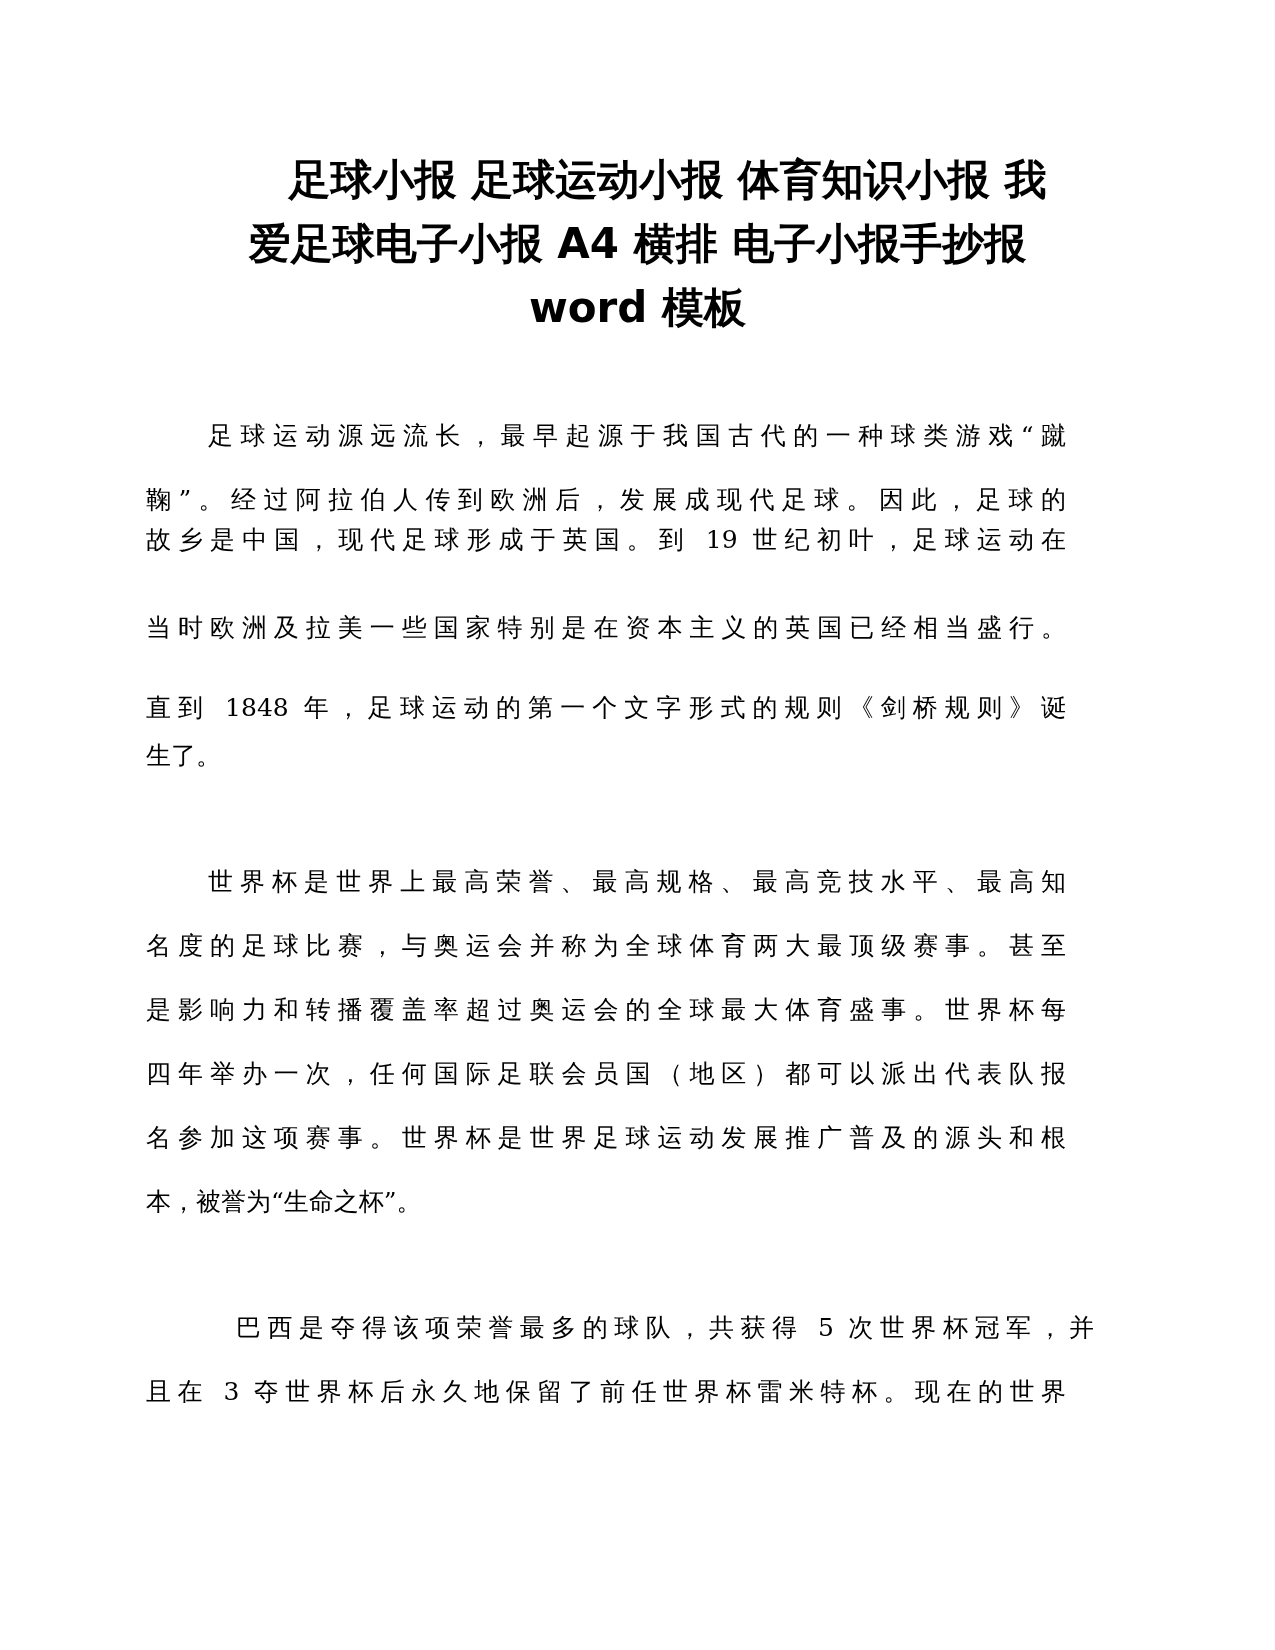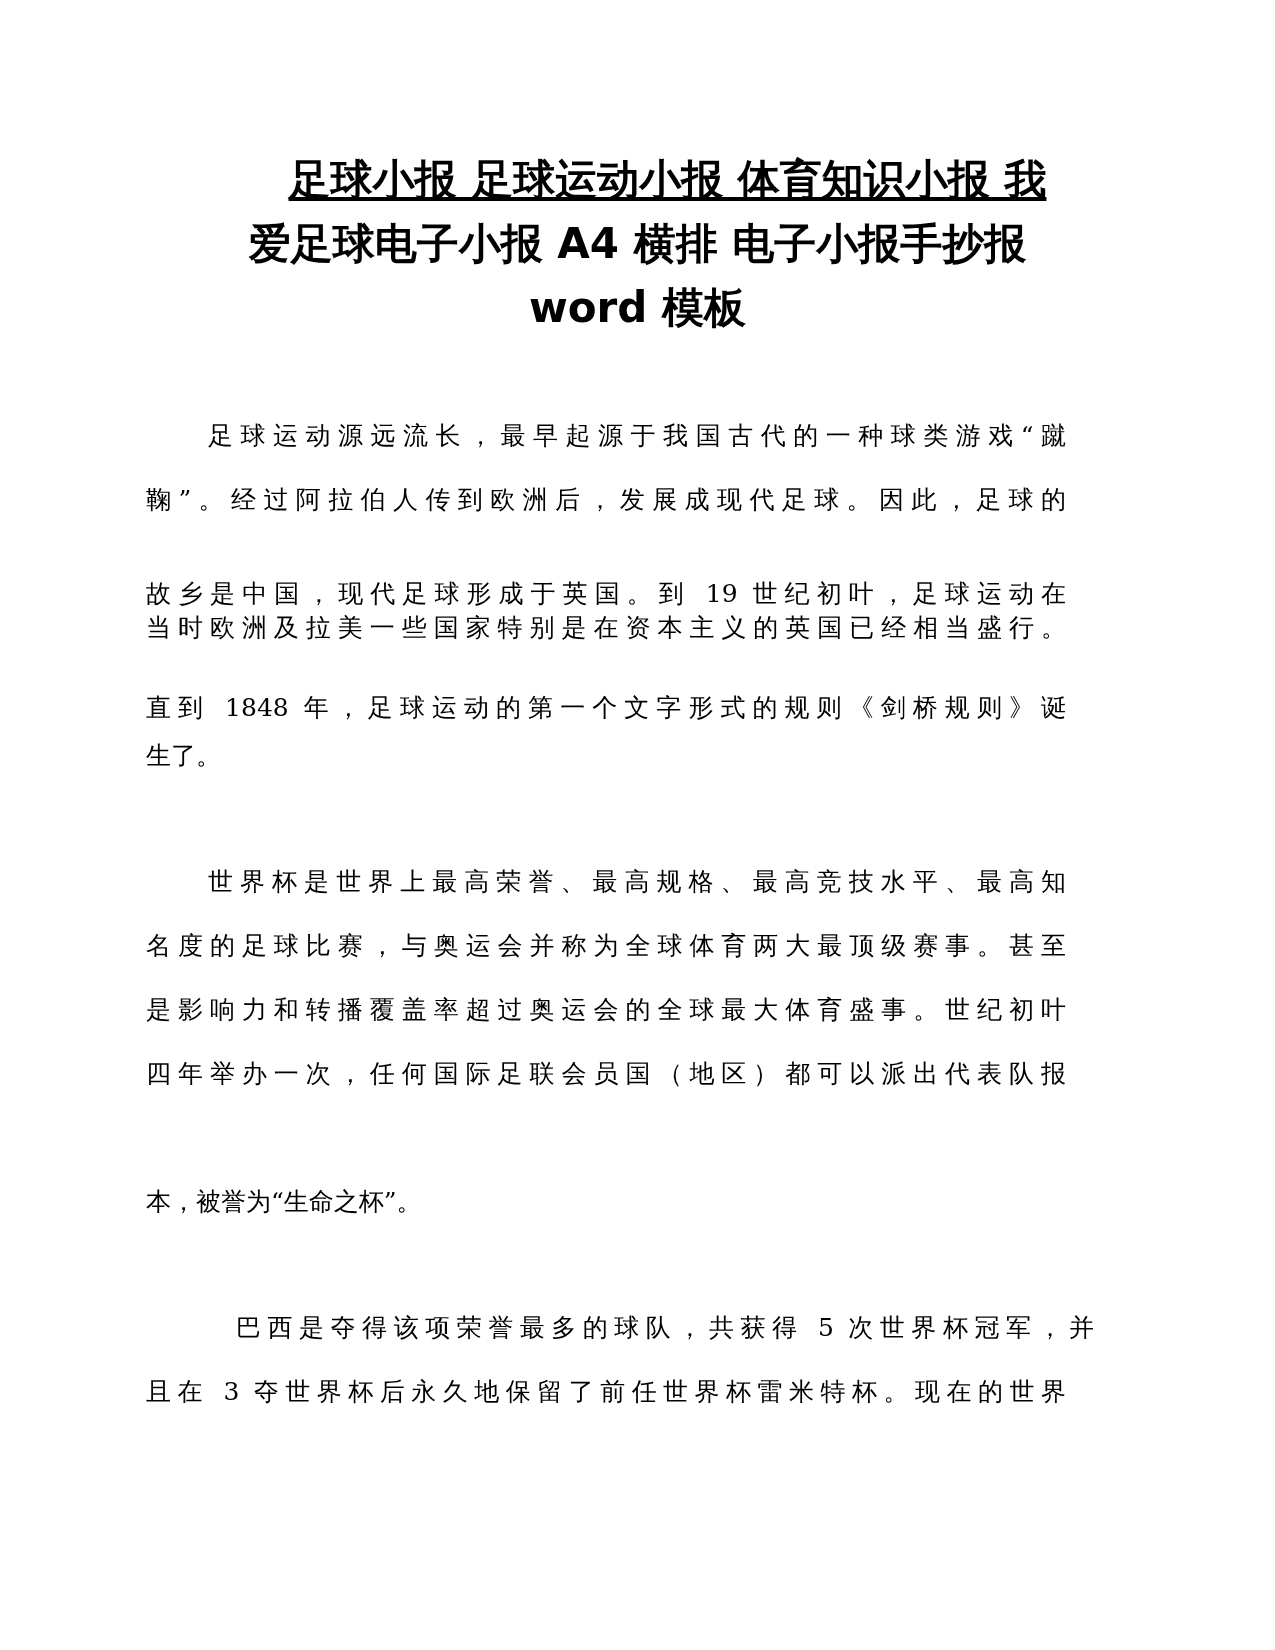--- a/index.html
+++ b/index.html
@@ -18,33 +18,34 @@
       white-space: nowrap; text-align: justify; text-align-last: justify;
     }
     .body-line.last { text-align-last: left; }
     .body-line.indent { left: 208px; width: 858px; }
   </style>
 </head>
 <body>
 
 <div class="page">
 
-  <div class="title-line" style="top:148px; padding-left:60px; box-sizing:border-box;text-decoration:underline;">足球小报 足球运动小报 体育知识小报 我</div>
+  <div class="title-line" style="top:148px; padding-left:60px; box-sizing:border-box;">足球小报 足球运动小报 体育知识小报 我</div>
   <div class="title-line" style="top:212px;">爱足球电子小报 A4 横排 电子小报手抄报</div>
   <div class="title-line" style="top:276px;">word 模板</div>
 
   <div class="body-line indent" style="top:414px;">足球运动源远流长，最早起源于我国古代的一种球类游戏“蹴</div>
   <div class="body-line" style="top:478px;">鞠”。经过阿拉伯人传到欧洲后，发展成现代足球。因此，足球的</div>
-  <div class="body-line" style="top:572px;">故乡是中国，现代足球形成于英国。到 19 世纪初叶，足球运动在</div>
+  <div class="body-line" style="top:518px;">故乡是中国，现代足球形成于英国。到 19 世纪初叶，足球运动在</div>
   <div class="body-line" style="top:606px;">当时欧洲及拉美一些国家特别是在资本主义的英国已经相当盛行。</div>
   <div class="body-line" style="top:670px;margin-top:16px;">直到 1848 年，足球运动的第一个文字形式的规则《剑桥规则》诞</div>
   <div class="body-line last" style="top:734px;">生了。</div>
 
   <div class="body-line indent" style="top:860px;">世界杯是世界上最高荣誉、最高规格、最高竞技水平、最高知</div>
   <div class="body-line" style="top:924px;">名度的足球比赛，与奥运会并称为全球体育两大最顶级赛事。甚至</div>
-  <div class="body-line" style="top:988px;">是影响力和转播覆盖率超过奥运会的全球最大体育盛事。世纪初叶</div>
+  <div class="body-line" style="top:988px;">是影响力和转播覆盖率超过奥运会的全球最大体育盛事。世界杯每</div>
   <div class="body-line" style="top:1052px;">四年举办一次，任何国际足联会员国（地区）都可以派出代表队报</div>
+  <div class="body-line" style="top:1116px;">名参加这项赛事。世界杯是世界足球运动发展推广普及的源头和根</div>
   <div class="body-line last" style="top:1180px;">本，被誉为“生命之杯”。</div>
 
   <div class="body-line indent" style="top:1306px;margin-left:28px;">巴西是夺得该项荣誉最多的球队，共获得 5 次世界杯冠军，并</div>
   <div class="body-line" style="top:1370px;">且在 3 夺世界杯后永久地保留了前任世界杯雷米特杯。现在的世界</div>
 
 </div>
 
 </body></html>

